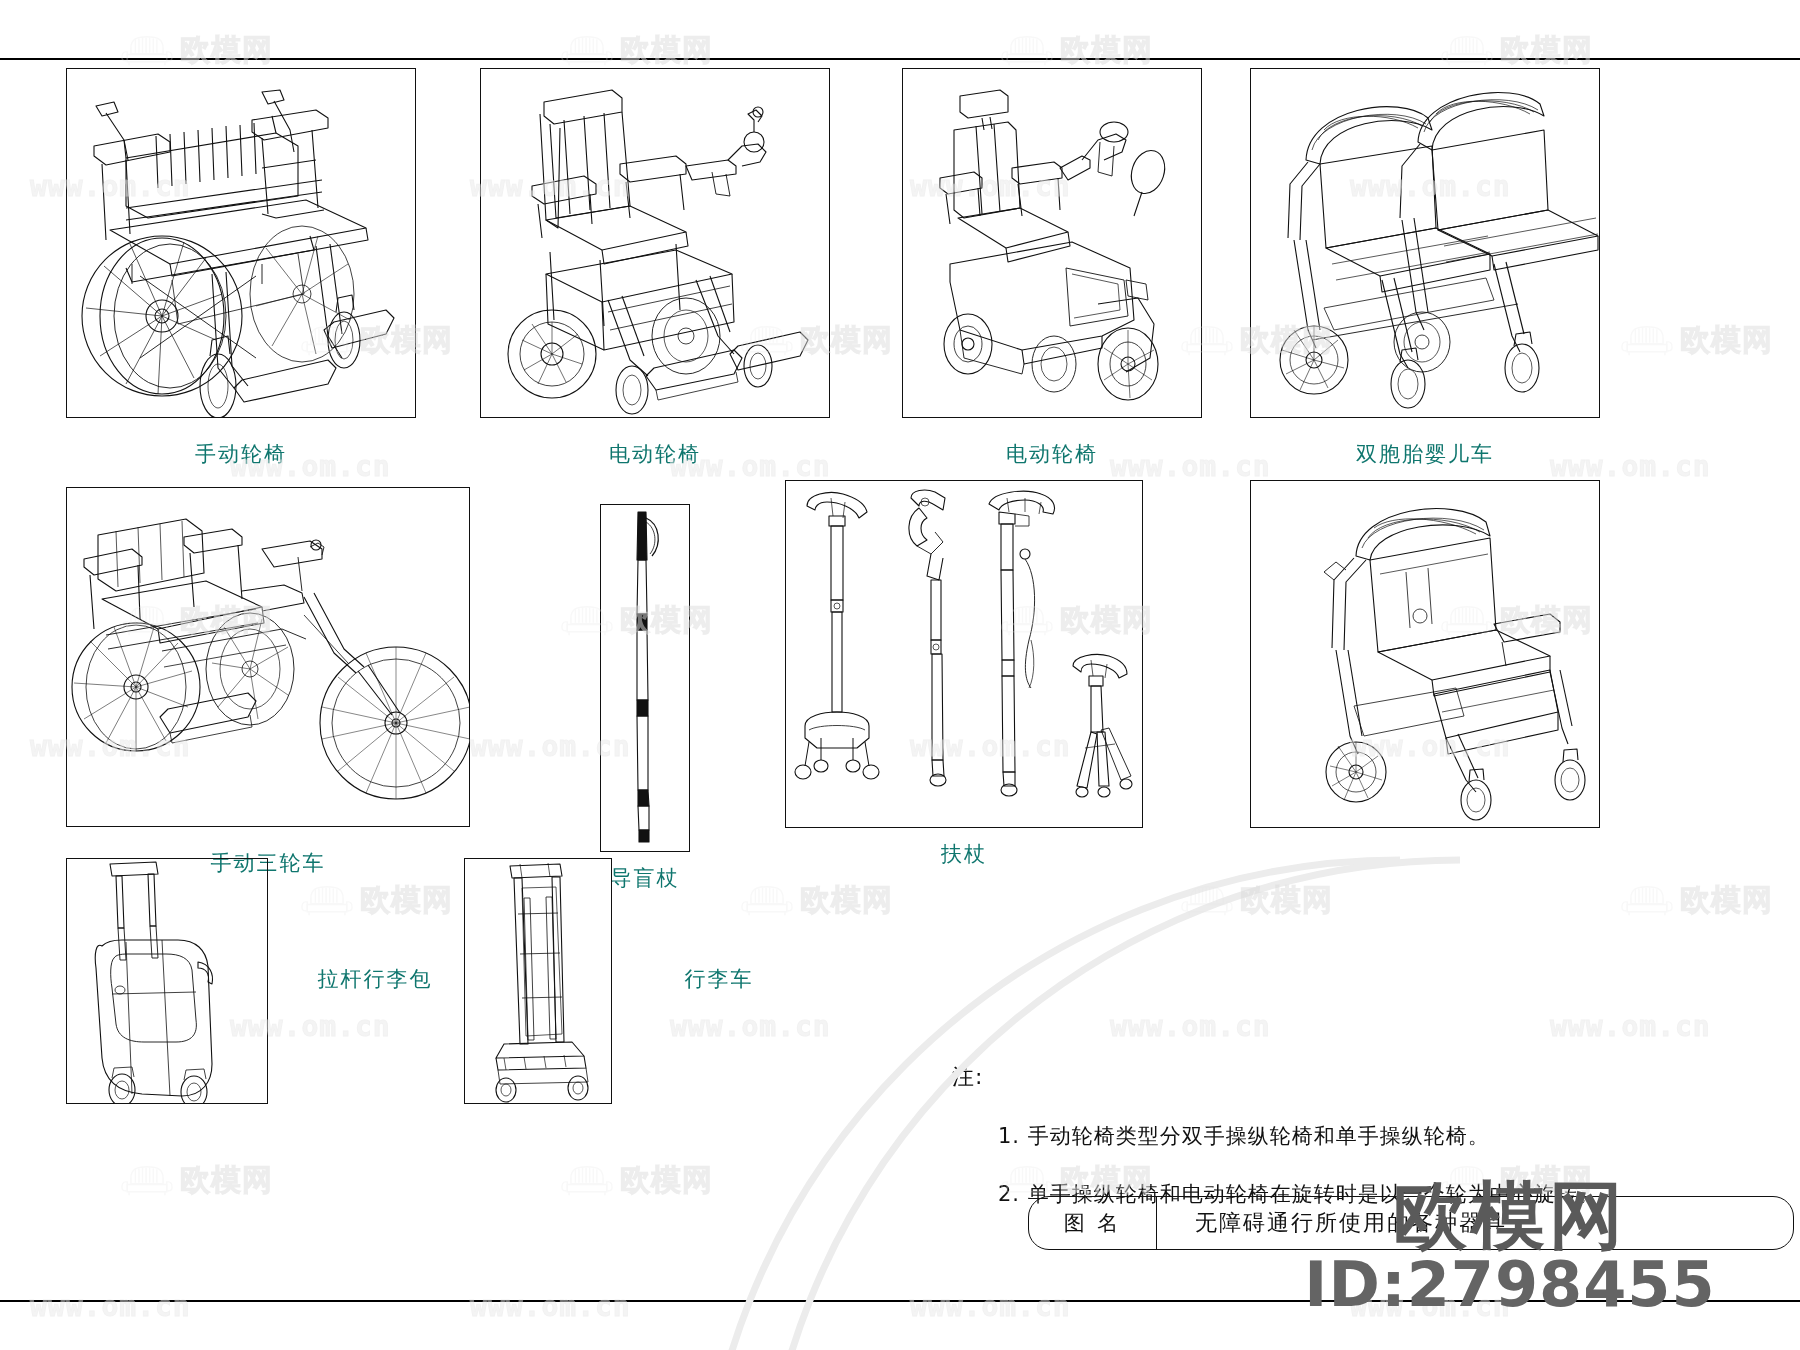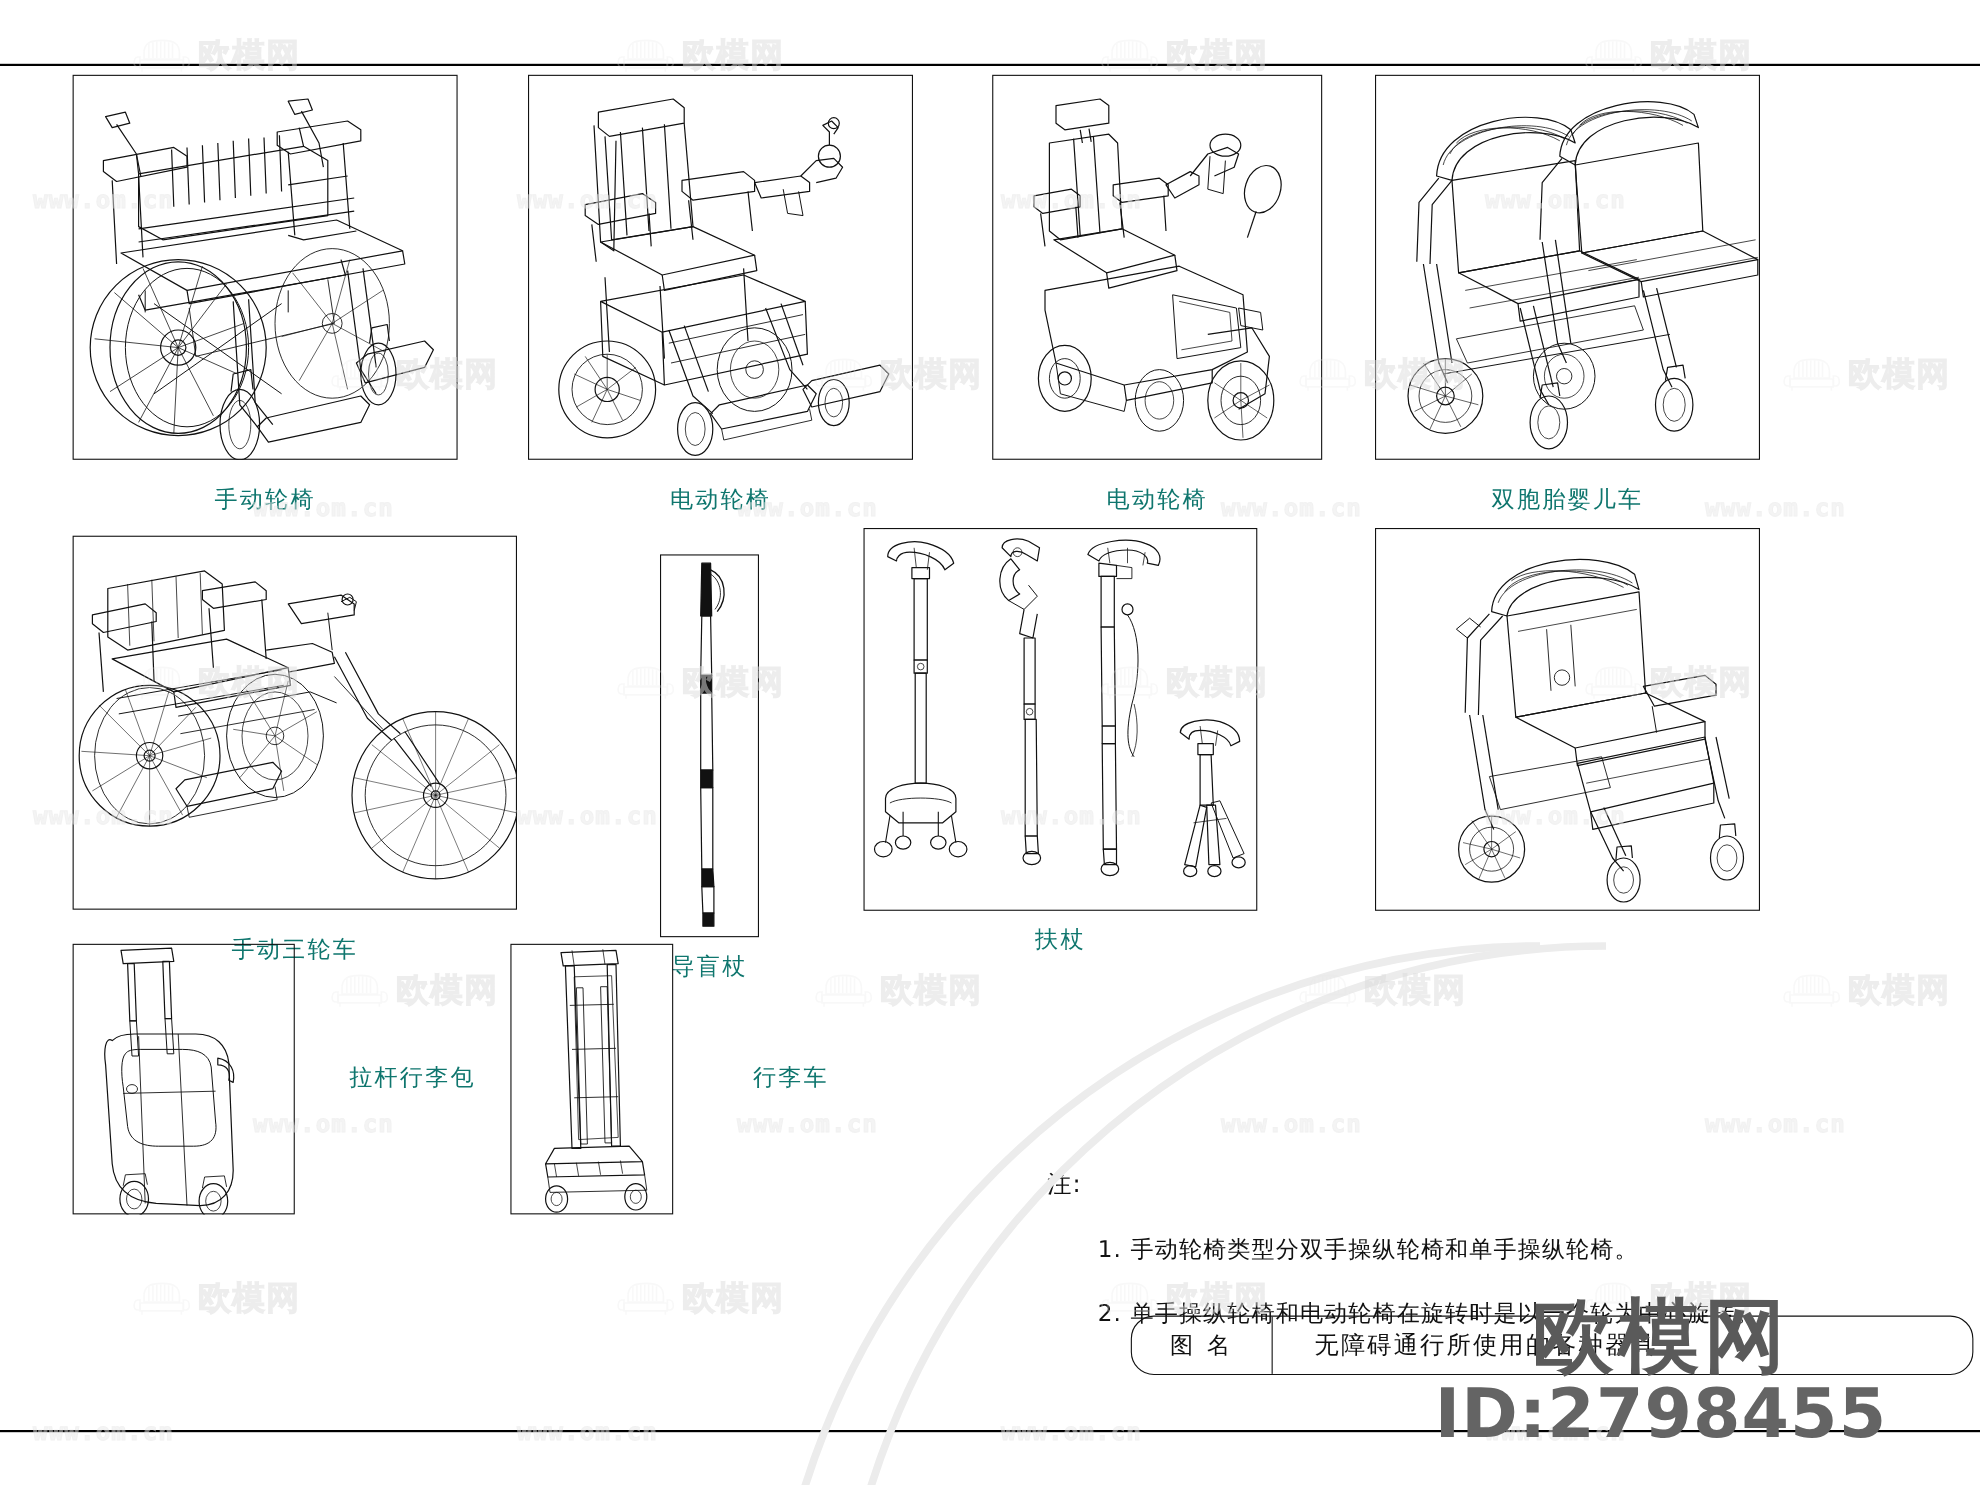--- a/index.html
+++ b/index.html
@@ -14,21 +14,21 @@
   .wm-layer{position:absolute;left:0;top:0;width:1800px;height:1350px;
             pointer-events:none;z-index:5;overflow:hidden;}
   .wm-tile{position:absolute;opacity:.5;}
   .wm-logo{display:flex;align-items:center;gap:6px;}
   .wm-sofa{width:54px;height:34px;opacity:.55;}
   .wm-text{font-family:"DejaVu Sans","Liberation Sans",sans-serif;
            font-size:30px;font-weight:bold;color:#e2e2e2;
            -webkit-text-stroke:1px #dcdcdc;letter-spacing:1px;
            white-space:nowrap;}
   .wm-url{font-family:"DejaVu Sans Mono","Liberation Mono",monospace;
-          font-size:22px;font-weight:bold;color:#ebebeb;
+          font-size:28px;font-weight:bold;color:#ebebeb;
           -webkit-text-stroke:1px #e4e4e4;white-space:nowrap;letter-spacing:1px;}
   .wm-arcs{position:absolute;left:0;top:0;}
 
   
   .frame-line{position:absolute;background:#000;z-index:2;}
 
   .cell{position:absolute;z-index:3;}
   .cell .box{position:absolute;left:0;top:0;border:1.5px solid #111;
              background:transparent;box-sizing:border-box;}
   .cell .caption{position:absolute;width:100%;text-align:center;

